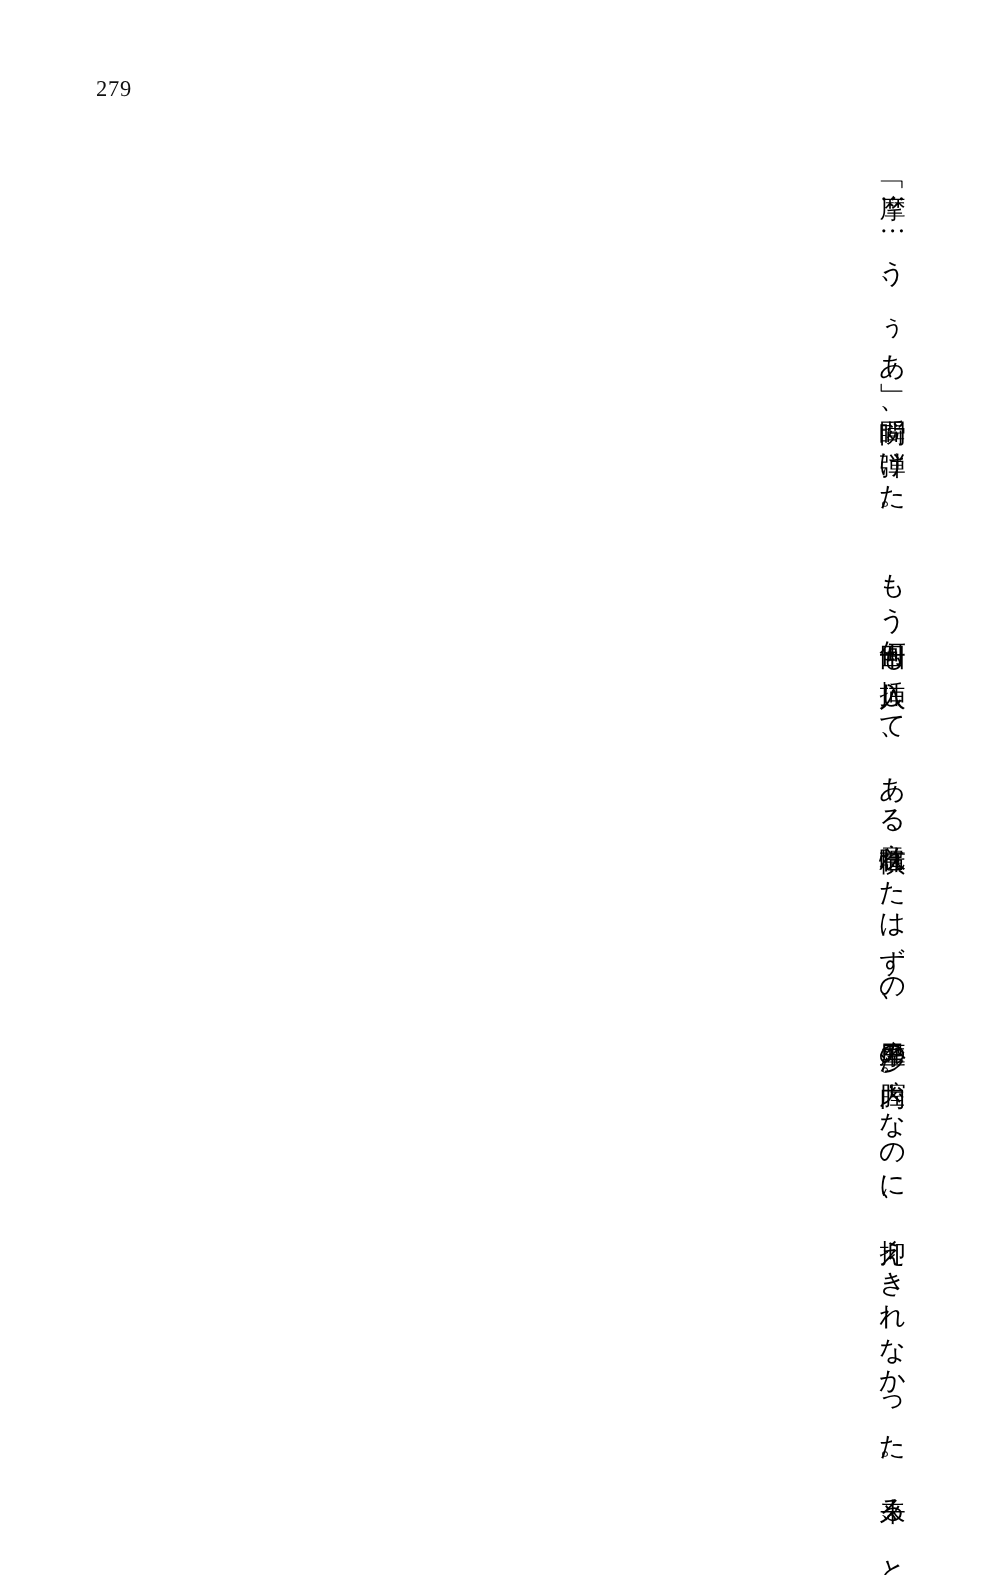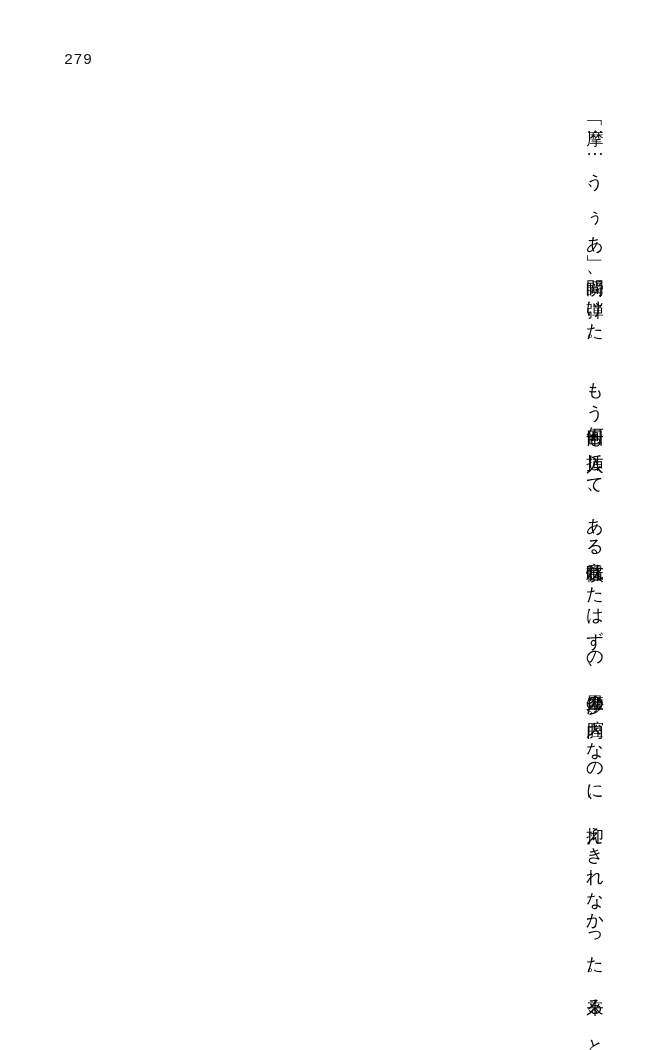--- a/index.html
+++ b/index.html
@@ -18,21 +18,21 @@
     position: relative;
     width: 668px;
     height: 1050px;
     background: #ffffff;
   }
   .page-number {
     position: absolute;
     top: 52px;
     left: 64px;
     font-size: 15px;
-    font-family: Liberation Mono, monospace;
+    font-family: Liberation Serif, serif;
     letter-spacing: 0.5px;
     color: #111;
   }
   .text-body {
     position: absolute;
     top: 96px;
     right: 58px;
     height: 900px;
     width: 560px;
     display: flex;

